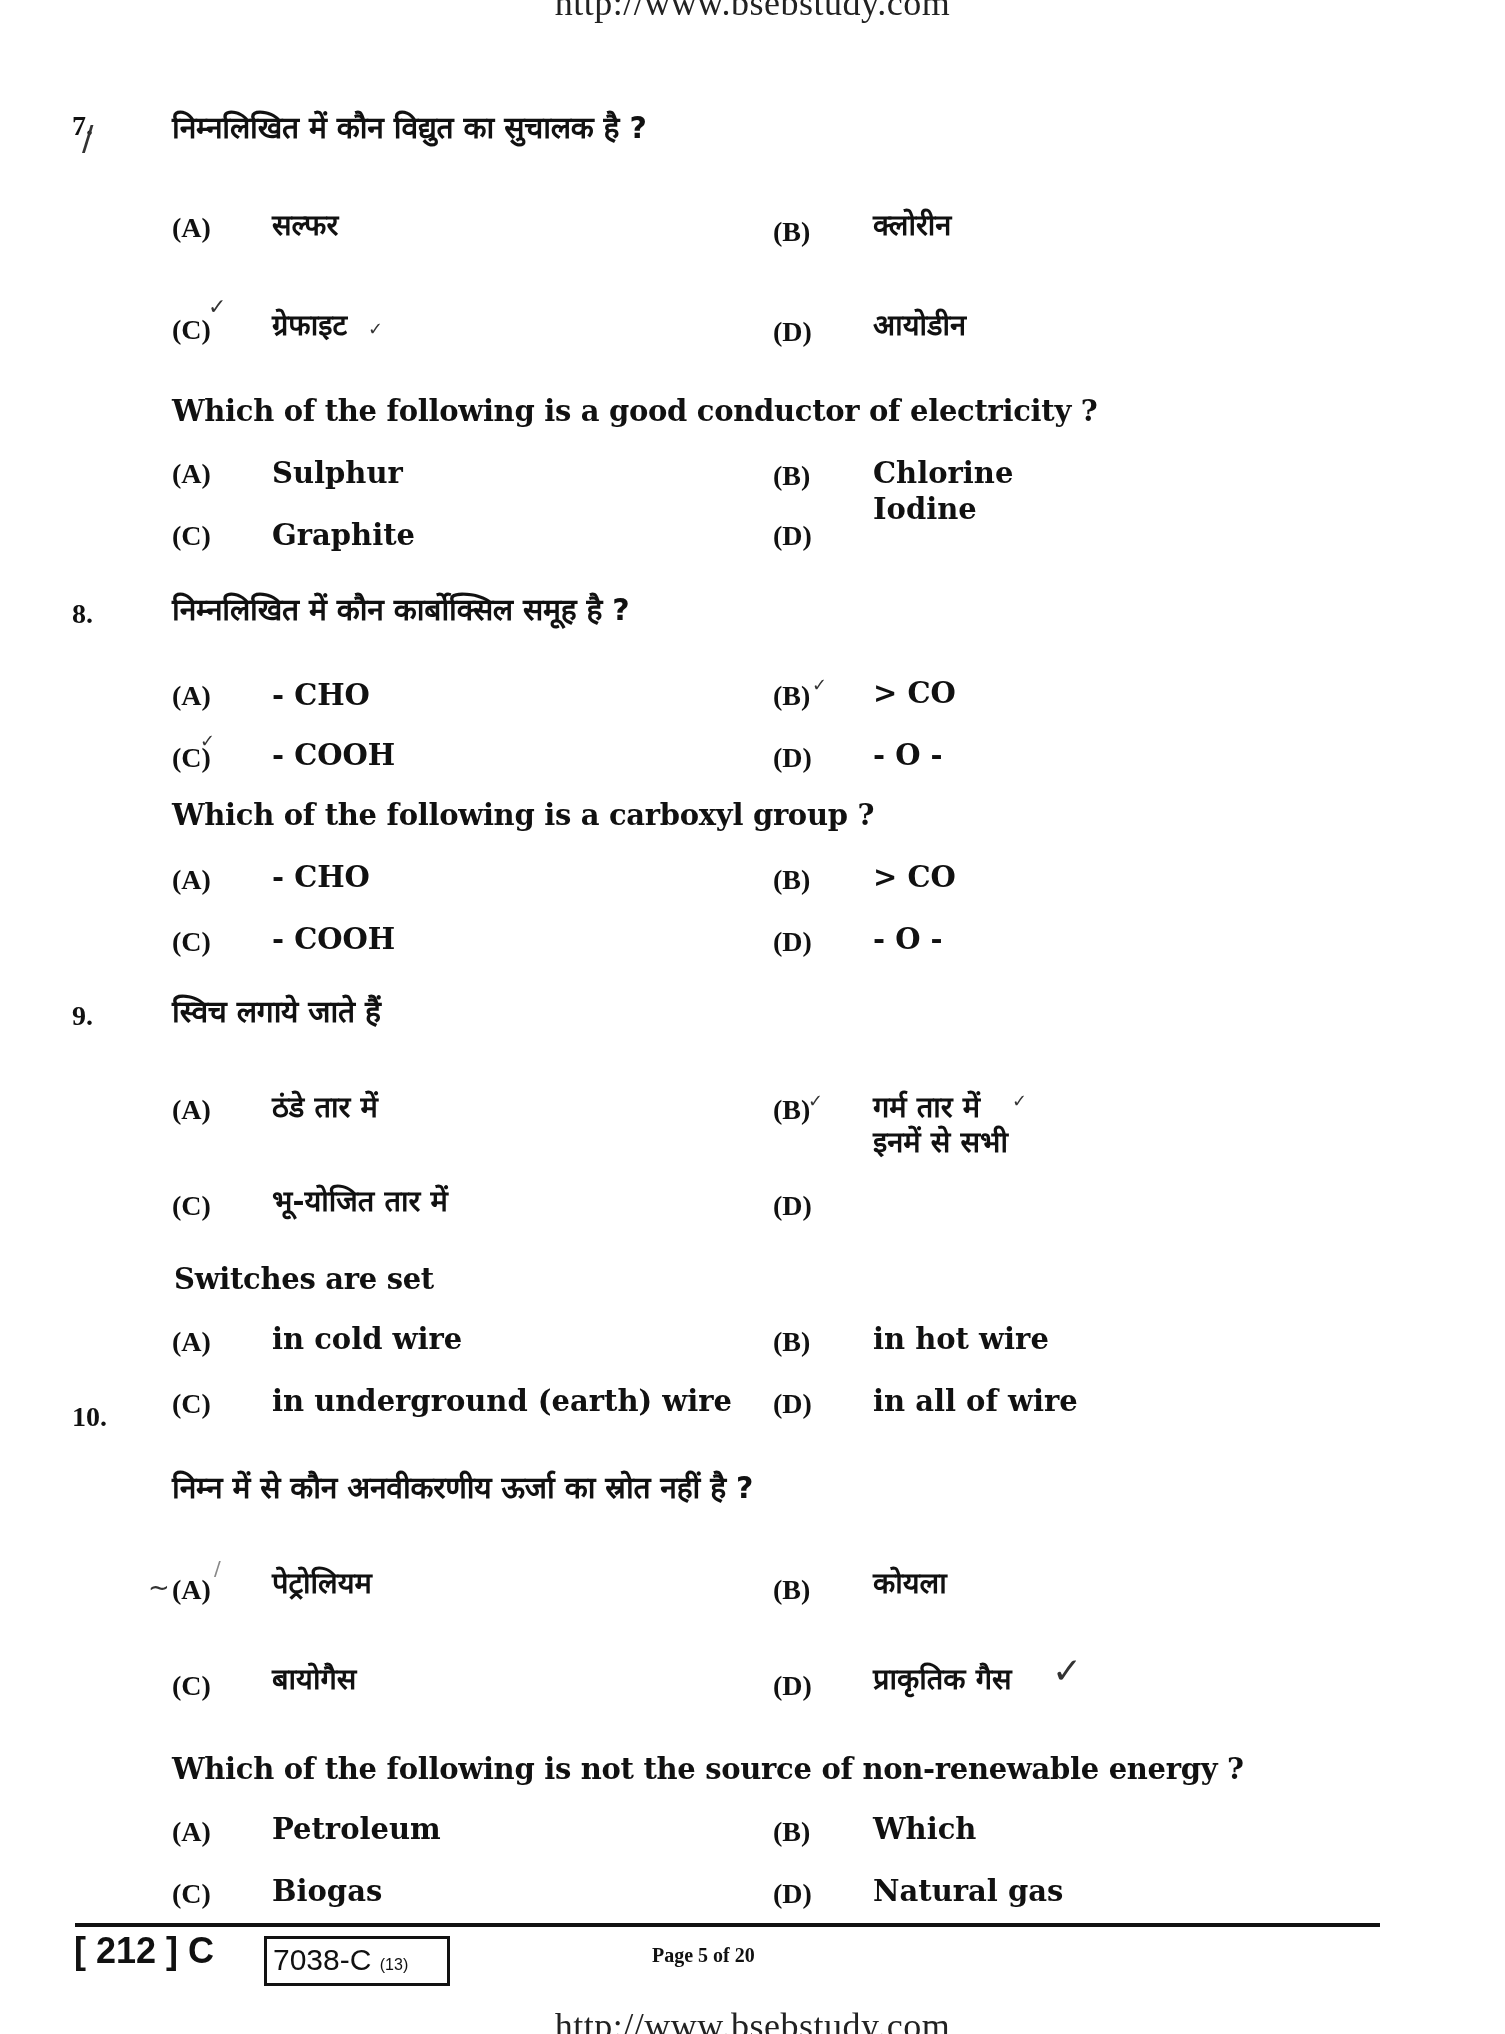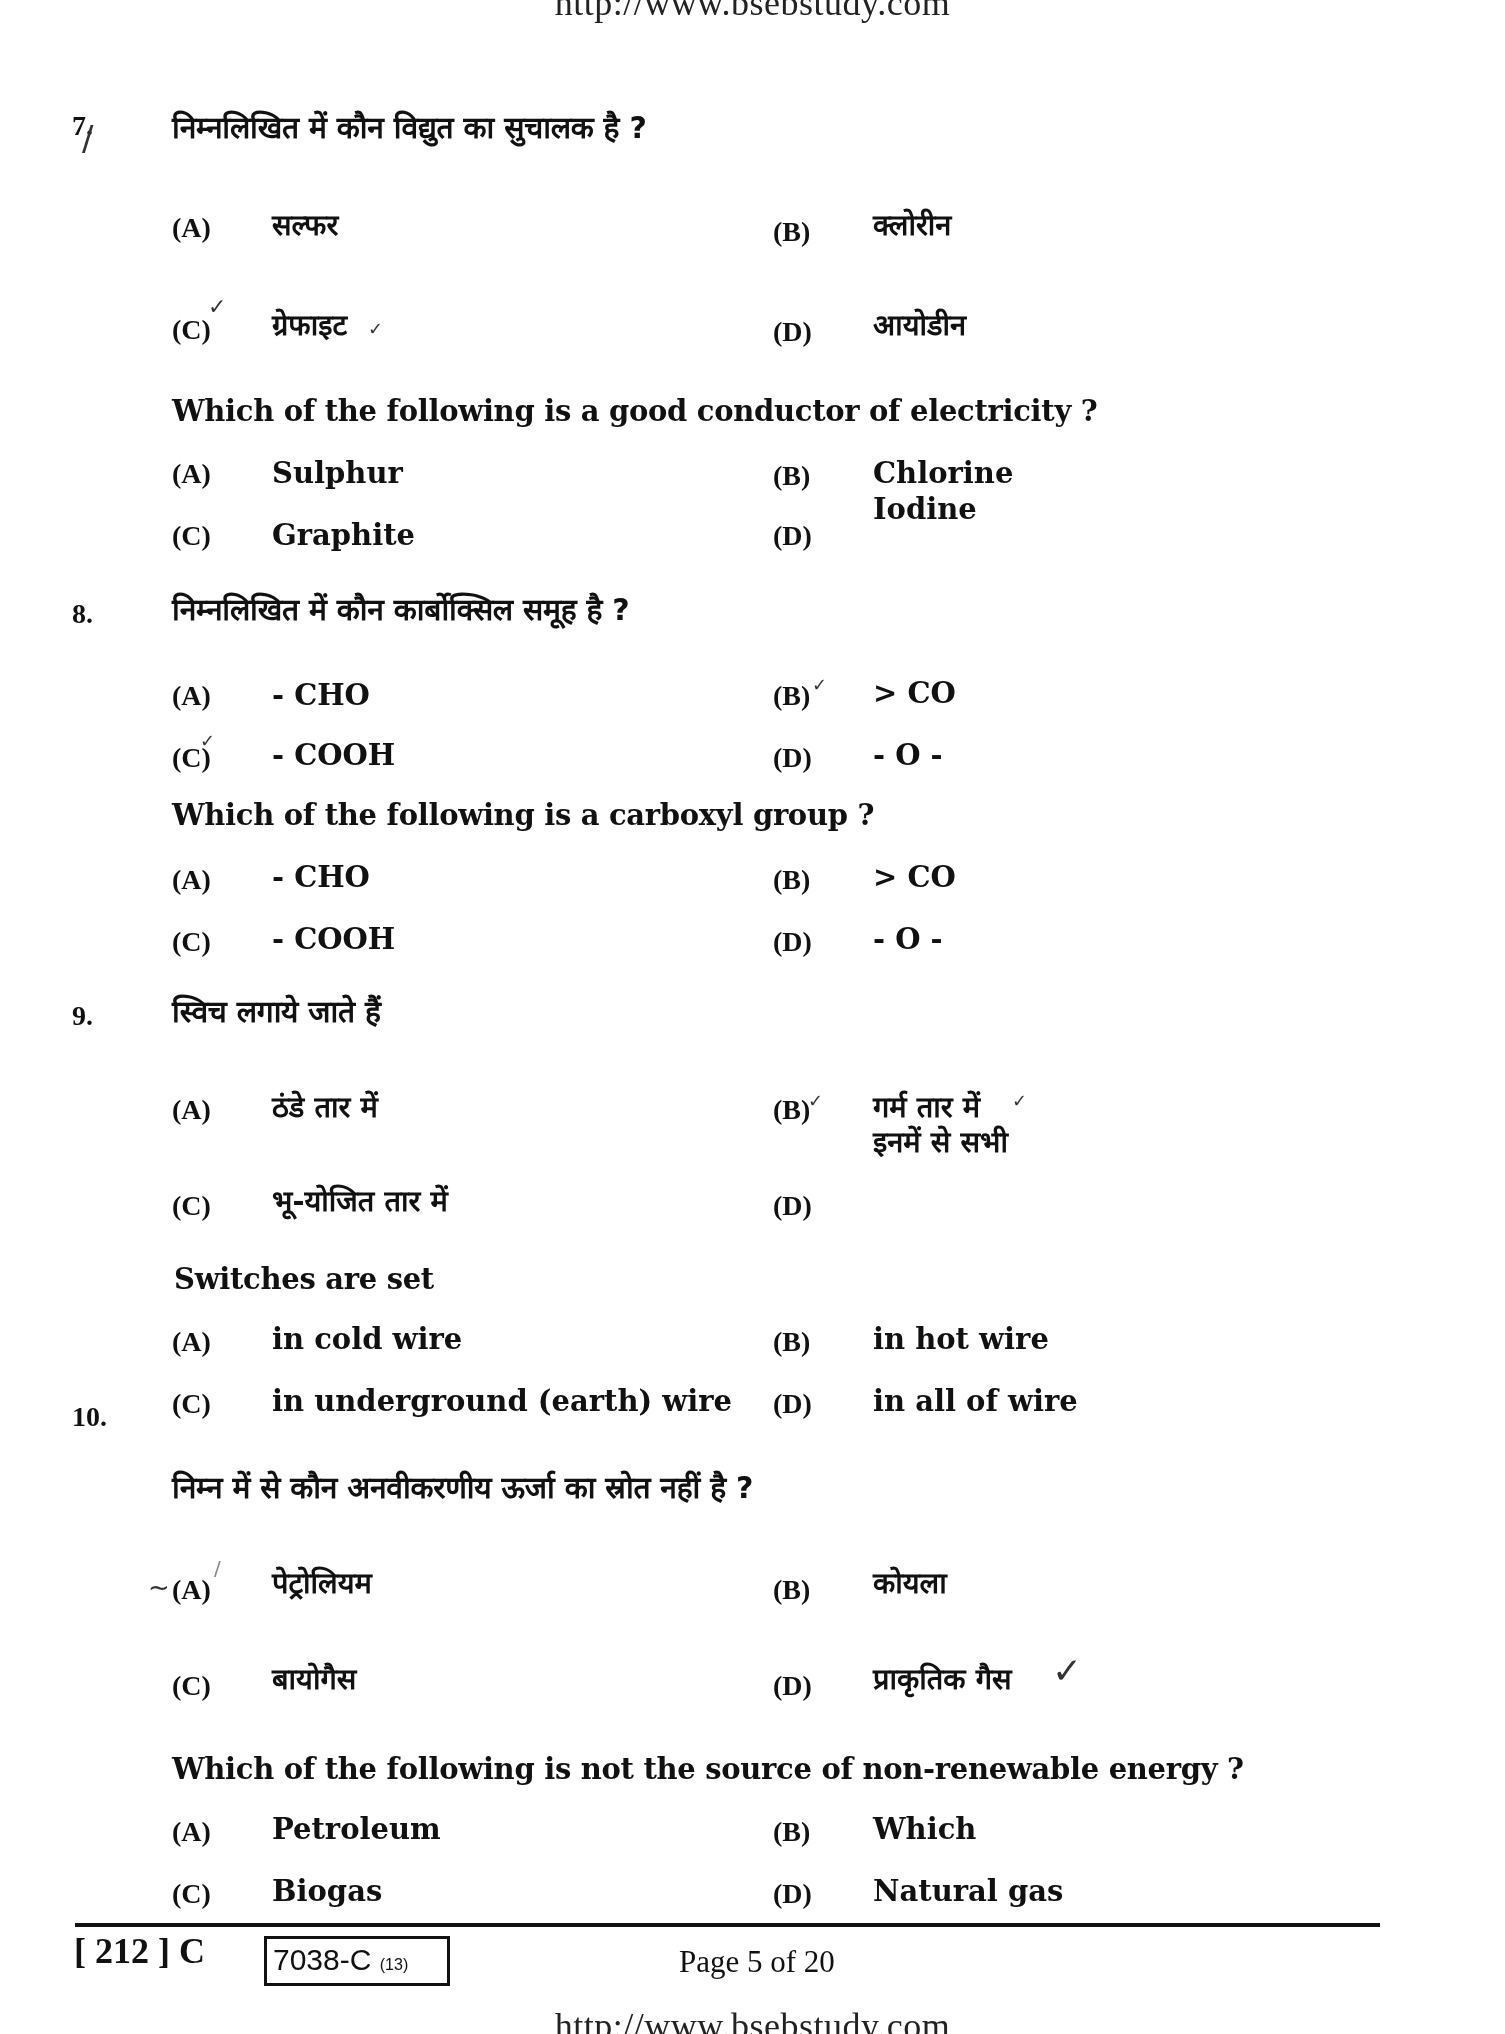--- a/index.html
+++ b/index.html
@@ -62,41 +62,41 @@
     }
 
     .rule {
       position: absolute;
       left: 75px; width: 1305px; top: 1923px;
       height: 4px; background: #111;
     }
     .footer-code {
       position: absolute;
       left: 74px; top: 1930px;
-      font-family: Liberation Serif, serif;
+      font-family: Liberation Sans, sans-serif;
       font-size: 36px;
       font-weight: bold;
     }
     .footer-box {
       position: absolute;
       left: 264px; top: 1936px;
       width: 186px; height: 50px;
       border: 3px solid #111;
       font-family: "Liberation Sans", sans-serif;
       font-size: 30px;
       padding: 4px 6px;
       white-space: nowrap;
     }
     .footer-box small { font-size: 16px; }
     .footer-page {
       position: absolute;
-      left: 679px; top: 1944px;
-      font-family: "Liberation Serif", serif;
-      font-size: 31px;
-      font-weight: normal;
+      left: 652px; top: 1944px;
+      font-family: "Liberation Serif", serif;
+      font-size: 20px;
+      font-weight: bold;
     }
   </style>
 </head>
 <body>
 
 <div class="url top">http://www.bsebstudy.com</div>
 
 <div class="qnum" style="top:110px">7.</div>
 <div class="mark" style="left:82px; top:118px; font-size:34px;">/</div>
 <div class="qtext hi" style="top:106px">निम्नलिखित में कौन विद्युत का सुचालक है ?</div>

